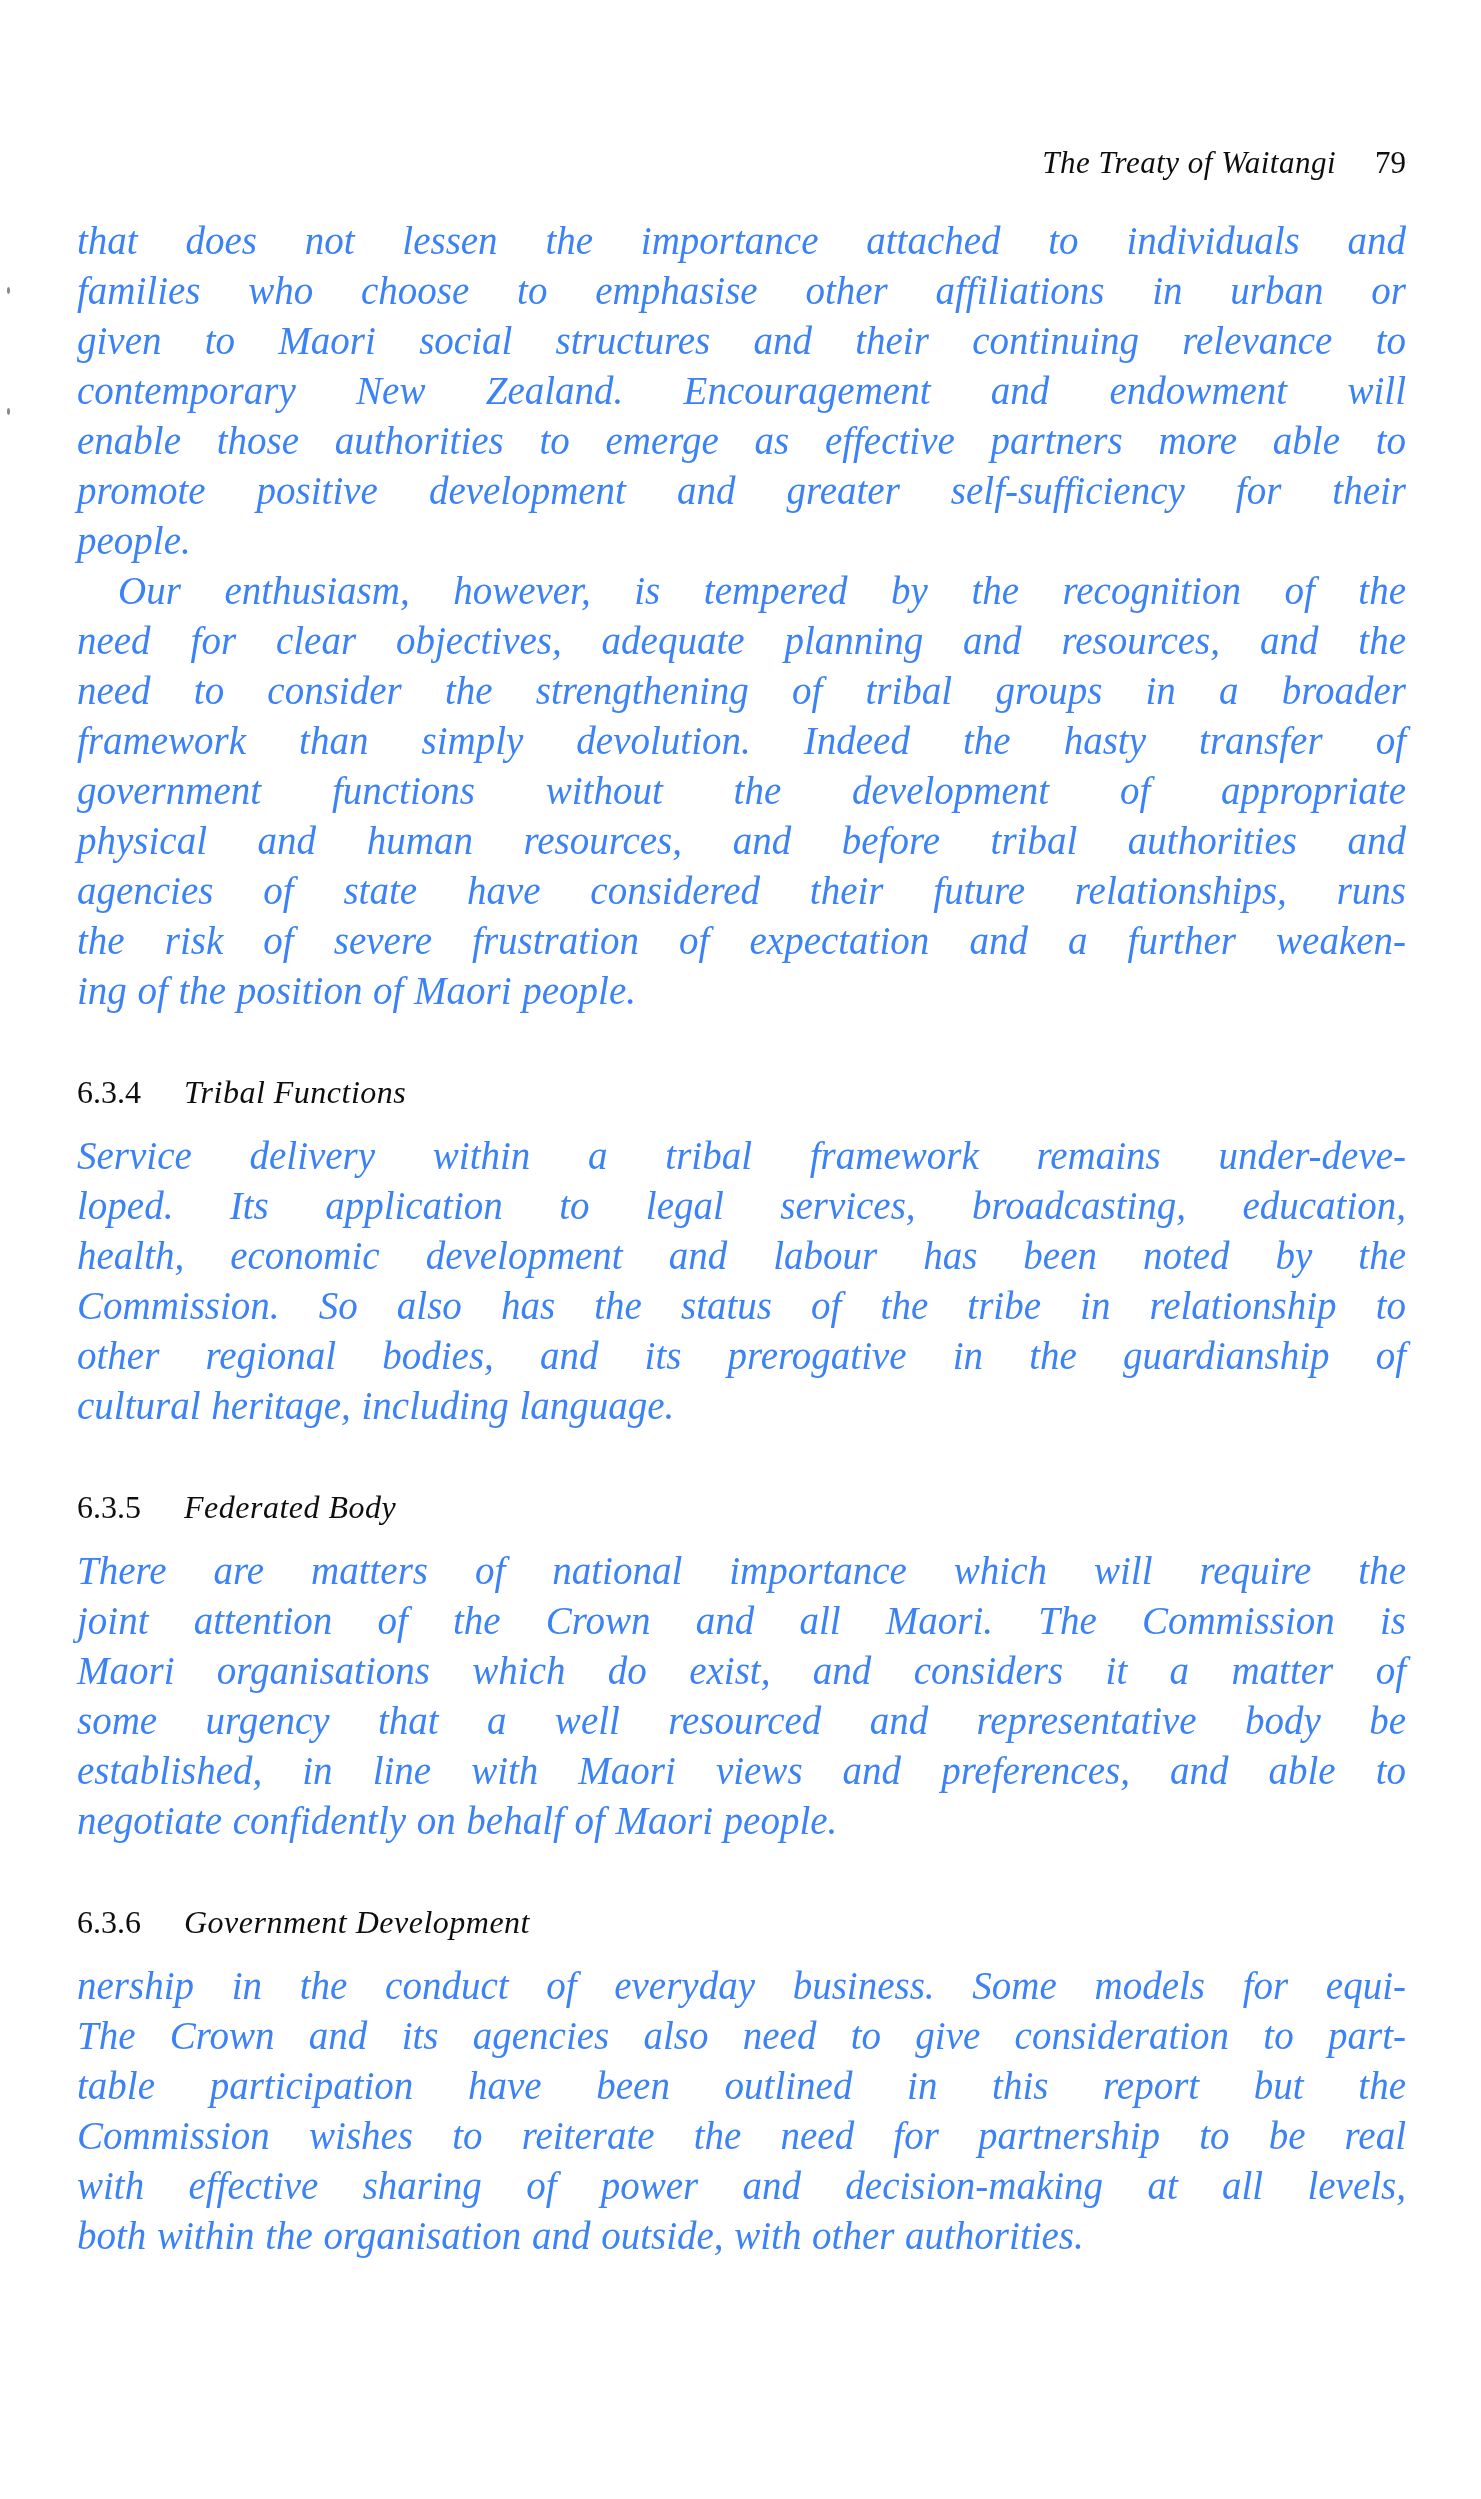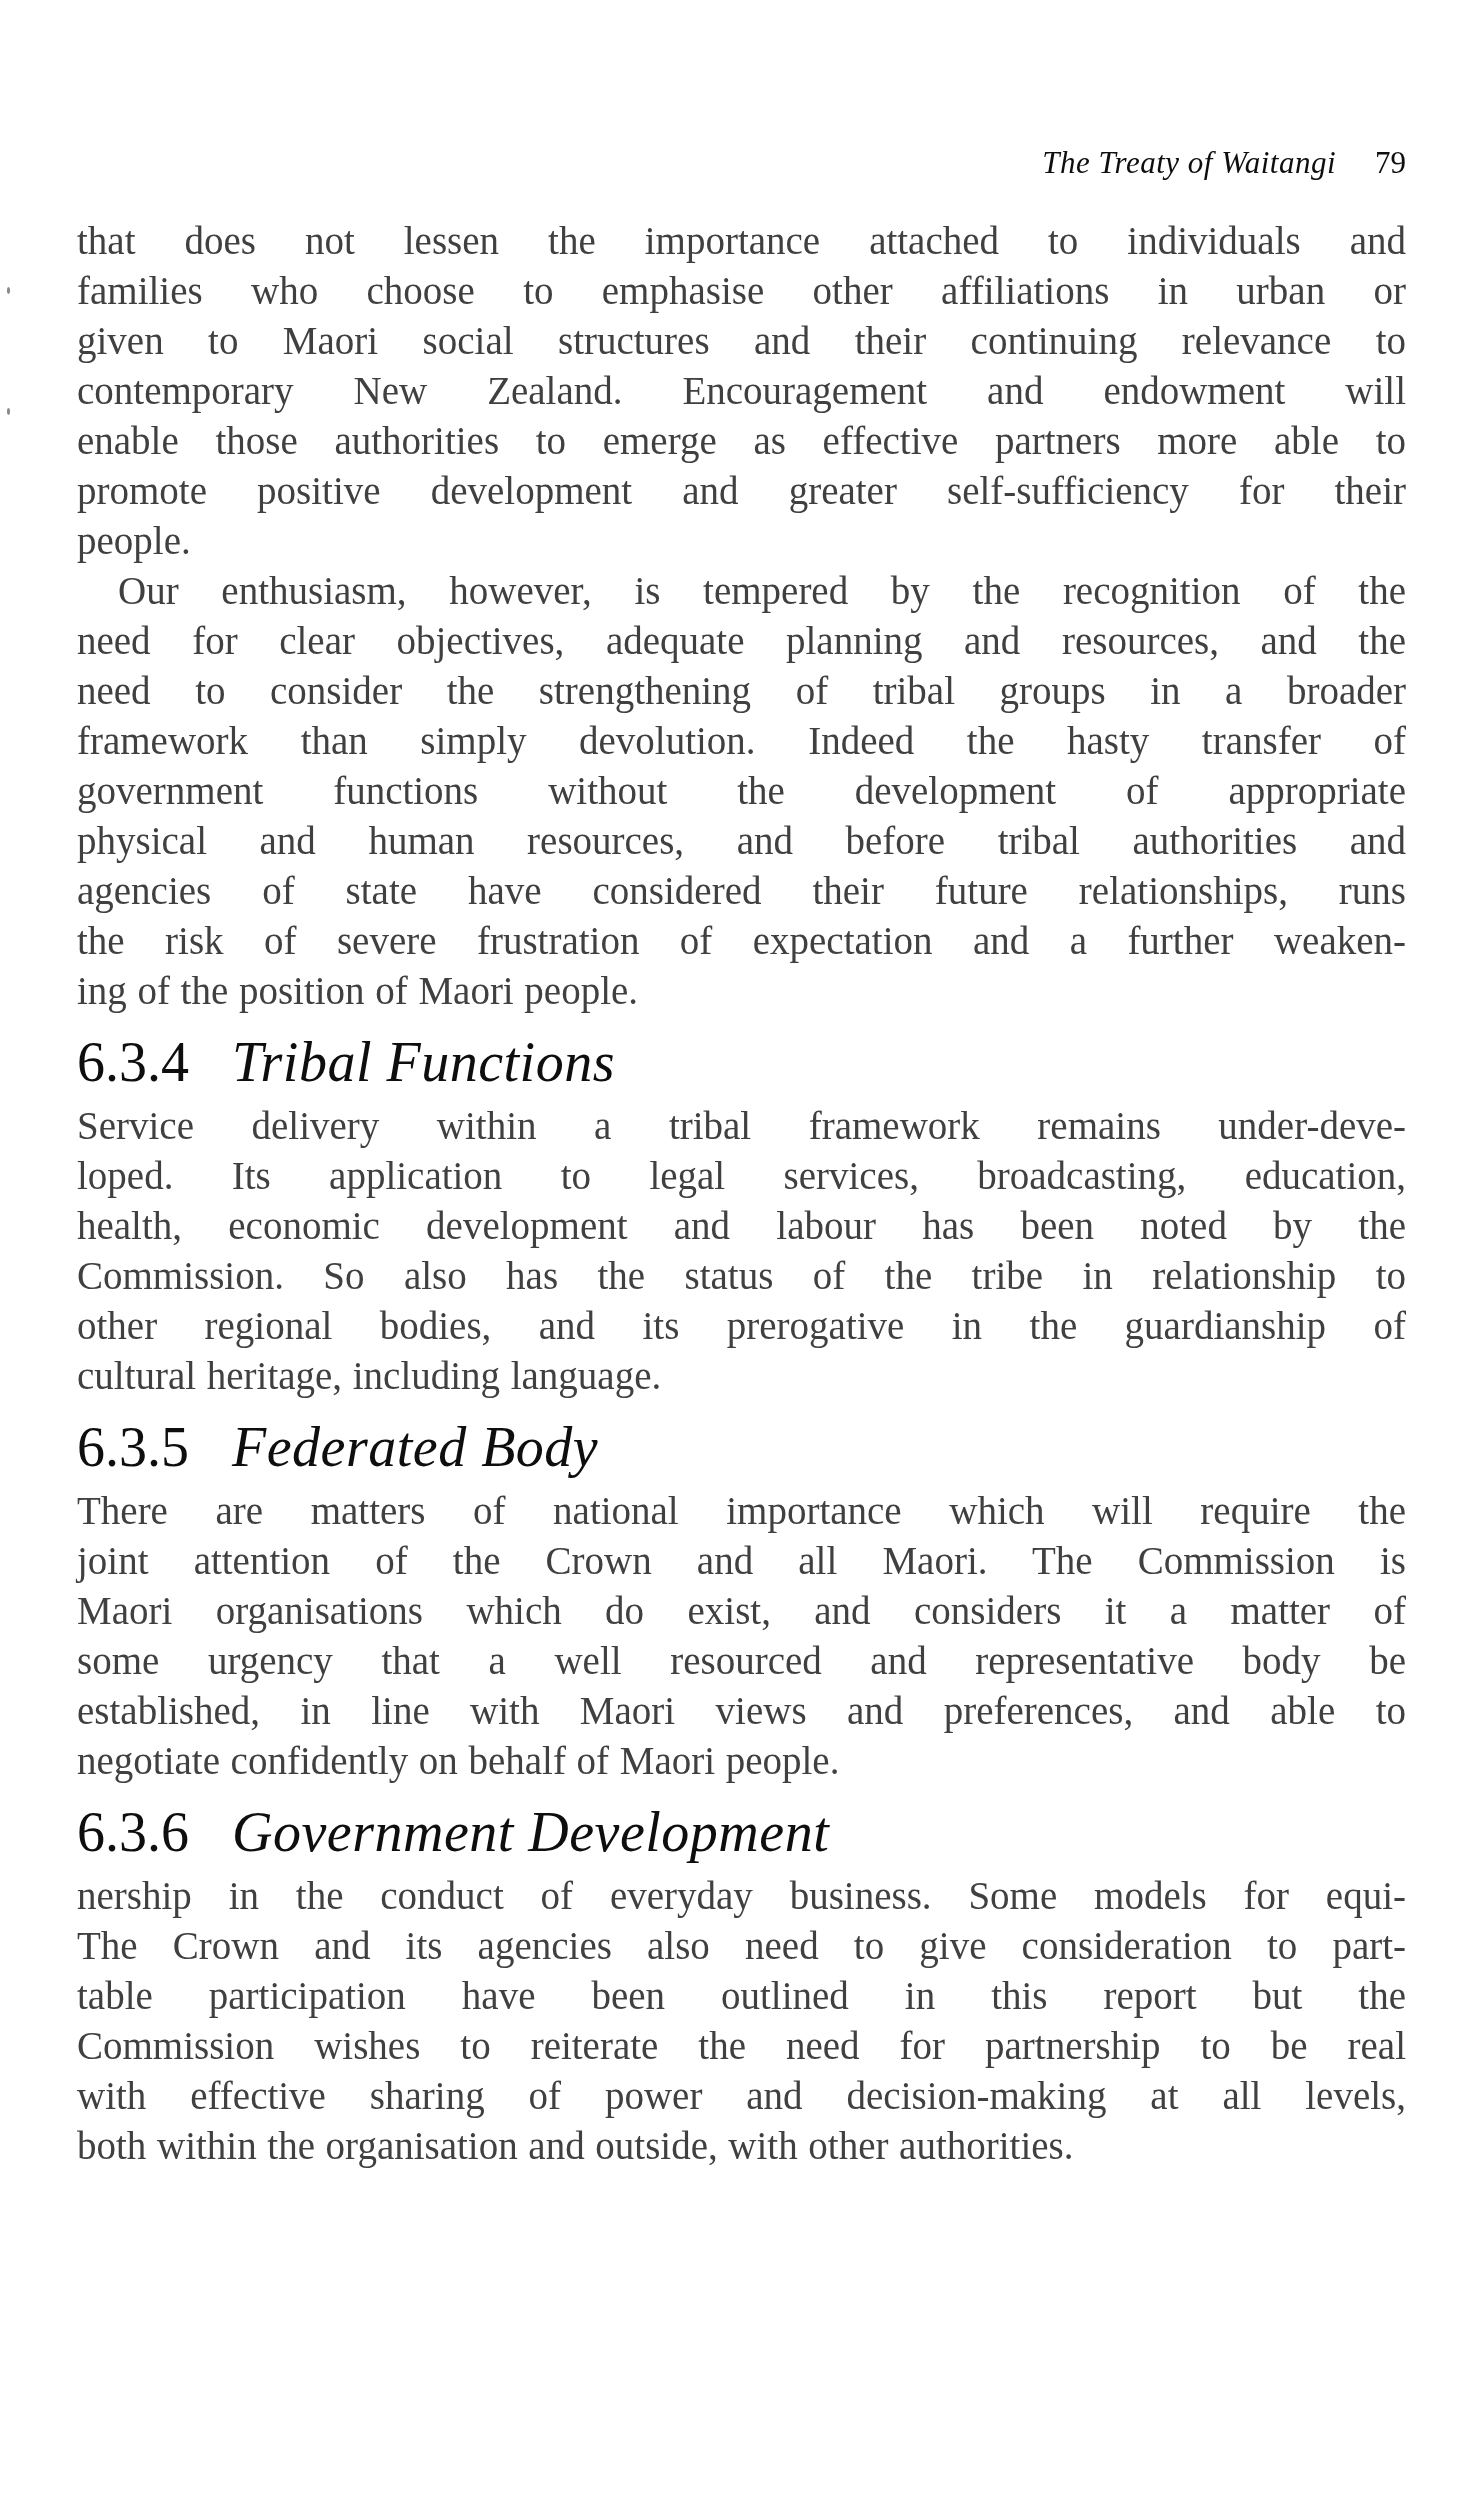--- a/index.html
+++ b/index.html
@@ -27,31 +27,32 @@
   .rh-page { font-style: normal; margin-left: 39px; }
   .body-col {
     position: absolute;
     left: 77px;
     top: 216px;
     width: 1329px;
   }
   .line {
     font-size: 39px;
     line-height: 50px;
-    color: #404040;
+    color: #3b82f6;
     text-align: justify;
     text-align-last: justify;
     word-spacing: 0.9px;
+    font-style: italic;
   }
   .line.last { text-align-last: left; }
   .line.indent { text-indent: 41px; }
   .heading {
-    font-size: 56px;
+    font-size: 32px;
     line-height: 51px;
-    margin-top: 21px;
+    margin-top: 51px;
     margin-bottom: 13px;
     white-space: nowrap;
     color: #0e0e0e;
   }
   .h-num { font-style: normal; }
   .h-title { font-style: italic; margin-left: 43px; letter-spacing: 0.5px; }
   .speck {
     position: absolute;
     background: #8a8a8a;
     border-radius: 50%;

